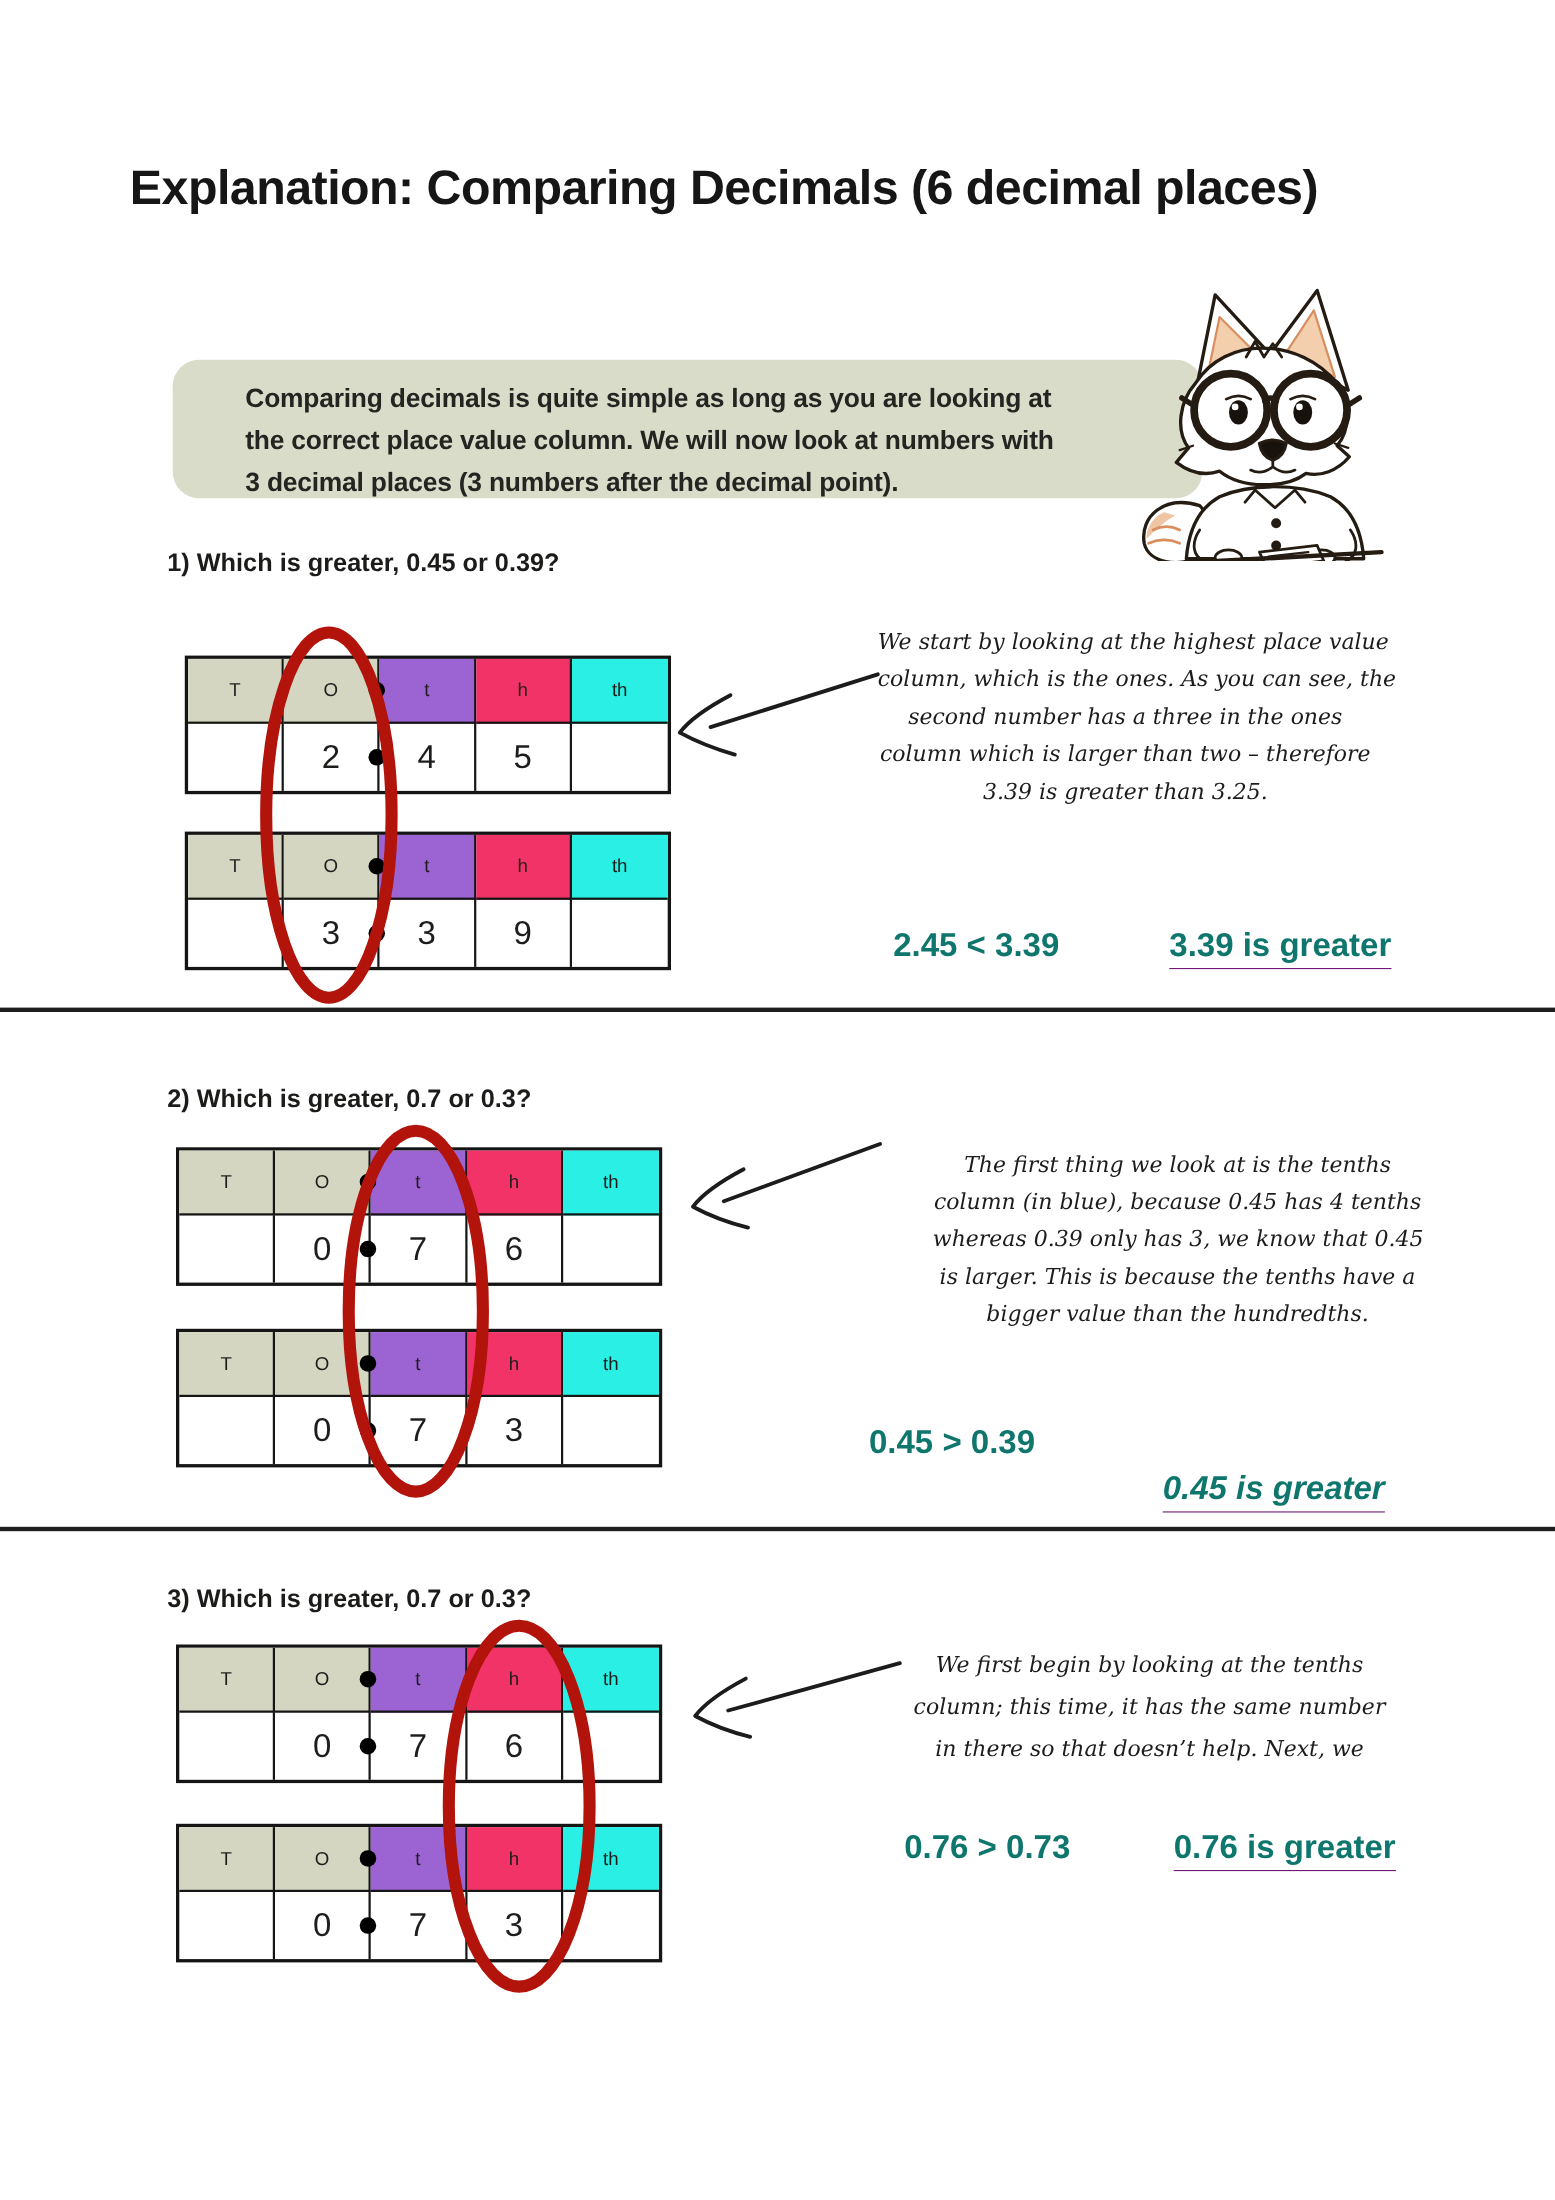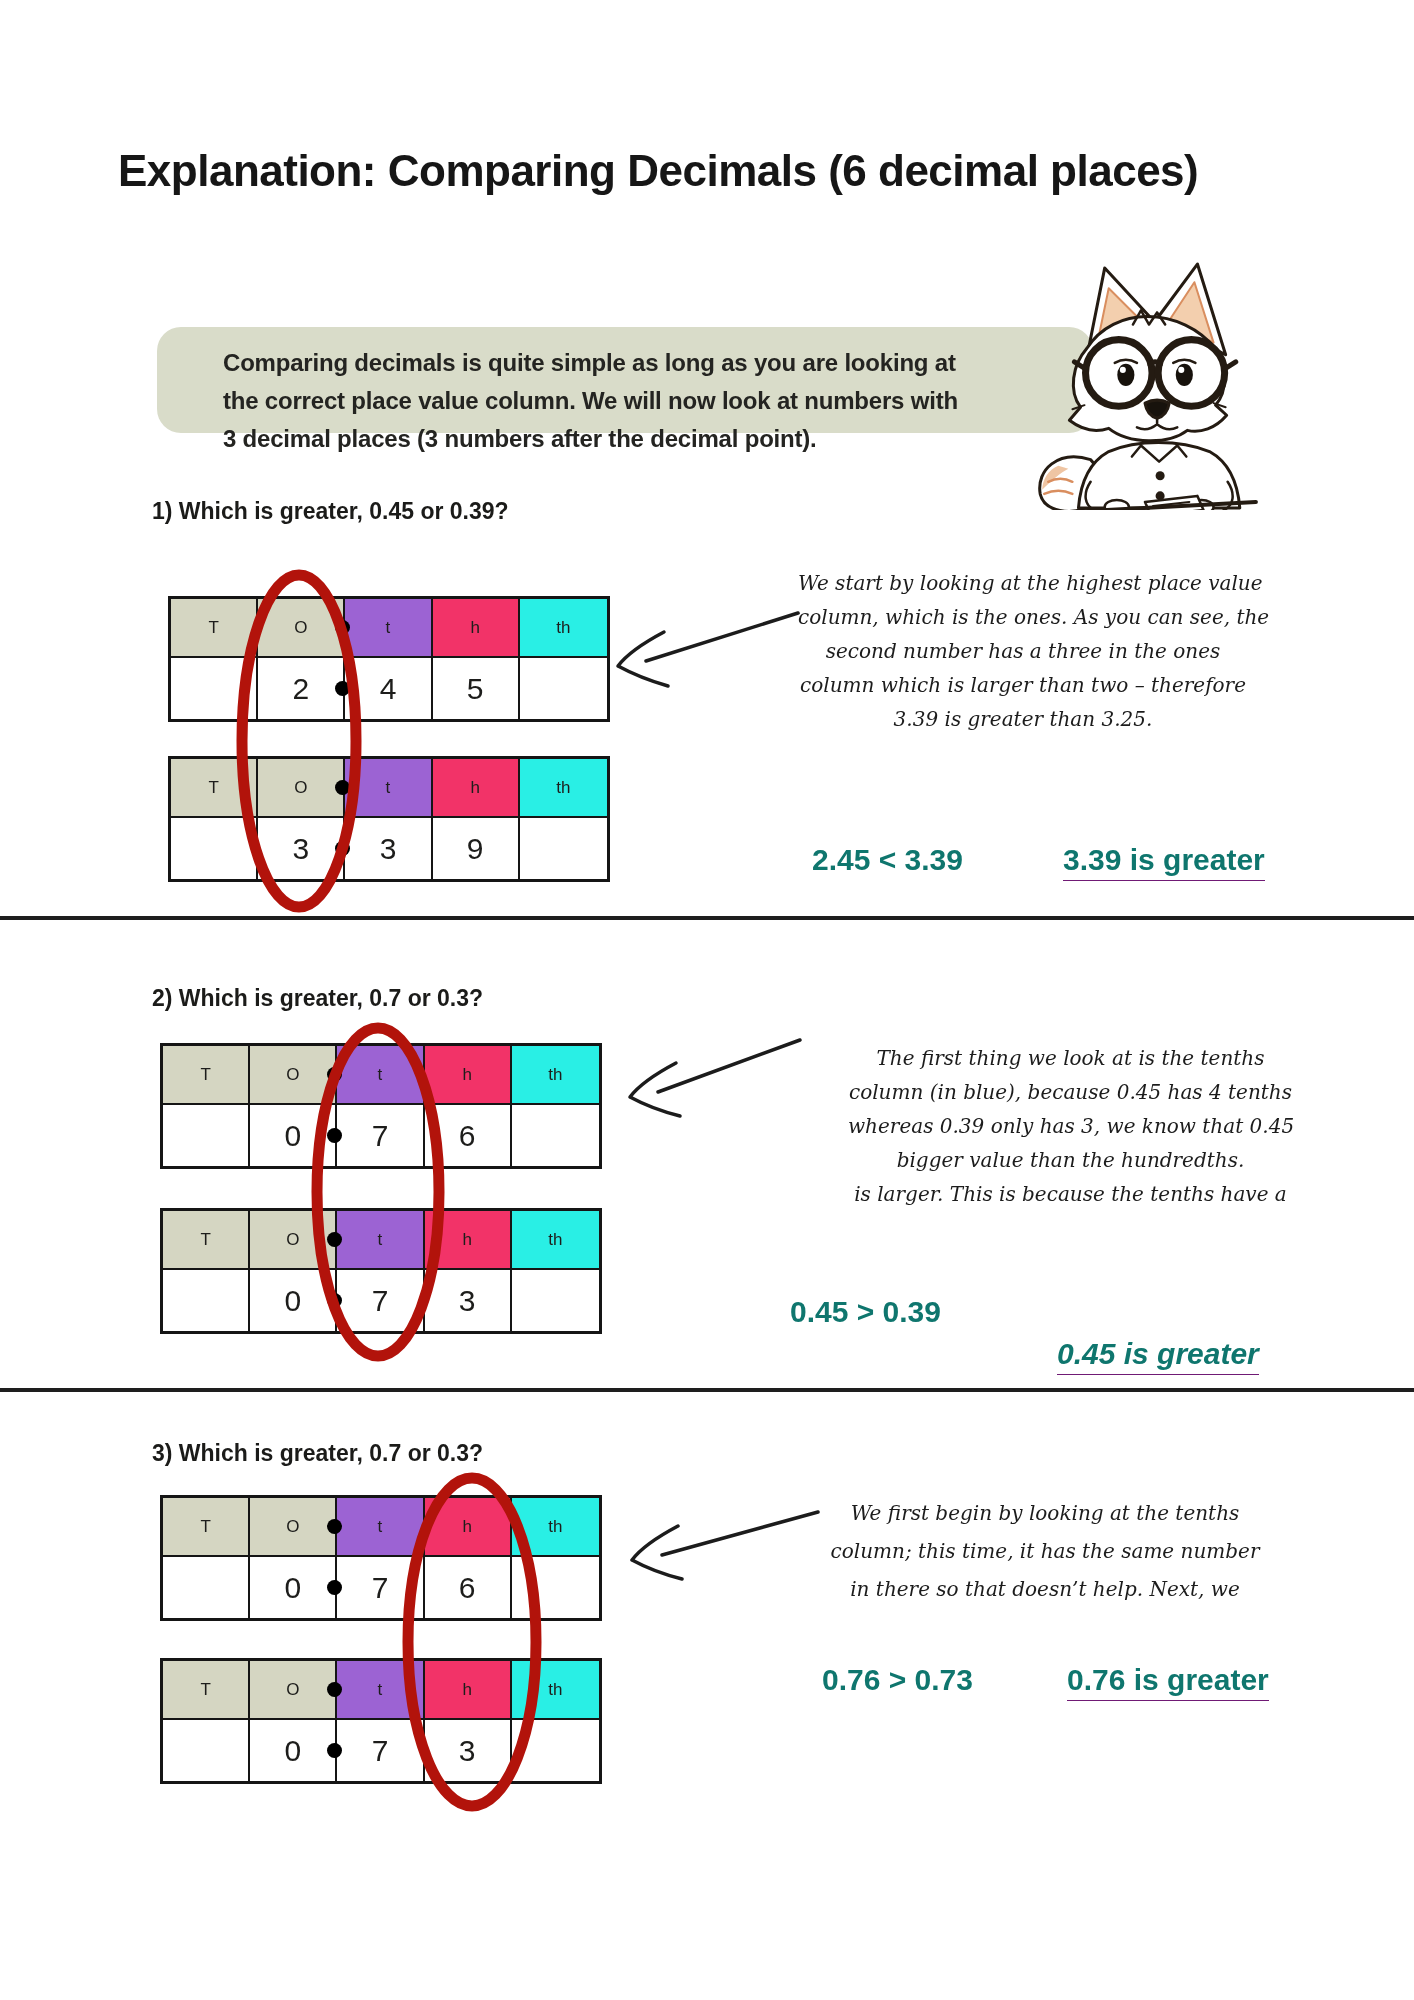--- a/index.html
+++ b/index.html
@@ -8,21 +8,21 @@
     font-family:"Liberation Sans",sans-serif;color:#1d1d1b;overflow:hidden;
   }
   .abs{position:absolute;margin:0;}
   
   .title{
     left:118px;top:146px;font-size:44px;font-weight:700;letter-spacing:-0.5px;
     color:#161616;white-space:nowrap;
   }
   
   .callout{
-    left:157px;top:327px;width:936px;height:106px;background:#d9dcc9;
+    left:157px;top:327px;width:936px;height:126px;background:#d9dcc9;
     border-radius:24px;box-sizing:border-box;padding:17px 0 0 66px;
   }
   .callout p{margin:0;font-size:24px;font-weight:700;line-height:38px;
     letter-spacing:-0.2px;color:#242421;white-space:nowrap;}
   
   .question{left:152px;font-size:23px;font-weight:700;color:#1b1b19;white-space:nowrap;}
   
   .pv-table{position:absolute;width:436px;background:#fff;border:3px solid #151515;}
   .pv-row{display:flex;}
   .pv-cell{
@@ -200,22 +200,22 @@
       <div class="pv-cell"></div>
     </div>
     <div class="pv-dot dot-head"></div>
     <div class="pv-dot dot-val"></div>
   </div>
 
   <div class="abs note" style="left:848px;top:1041px;width:445px;">
     <p style="line-height:34px;">The first thing we look at is the tenths</p>
     <p style="line-height:34px;">column (in blue), because 0.45 has 4 tenths</p>
     <p style="line-height:34px;">whereas 0.39 only has 3, we know that 0.45</p>
+    <p style="line-height:34px;">is larger. This is because the tenths have a</p>
     <p style="line-height:34px;">bigger value than the hundredths.</p>
-    <p style="line-height:34px;">is larger. This is because the tenths have a</p>
   </div>
 
   <p class="abs result" style="left:790px;top:1295px;">0.45 &gt; 0.39</p>
   <p class="abs result answer" style="left:1057px;top:1337px;font-style:italic;">0.45 is greater</p>
 
   <div class="abs divider" style="top:1388px;"></div>
 
   <p class="abs question" style="top:1440px;">3) Which is greater, 0.7 or 0.3?</p>
 
   <div class="pv-table" style="left:160px;top:1495px;">

